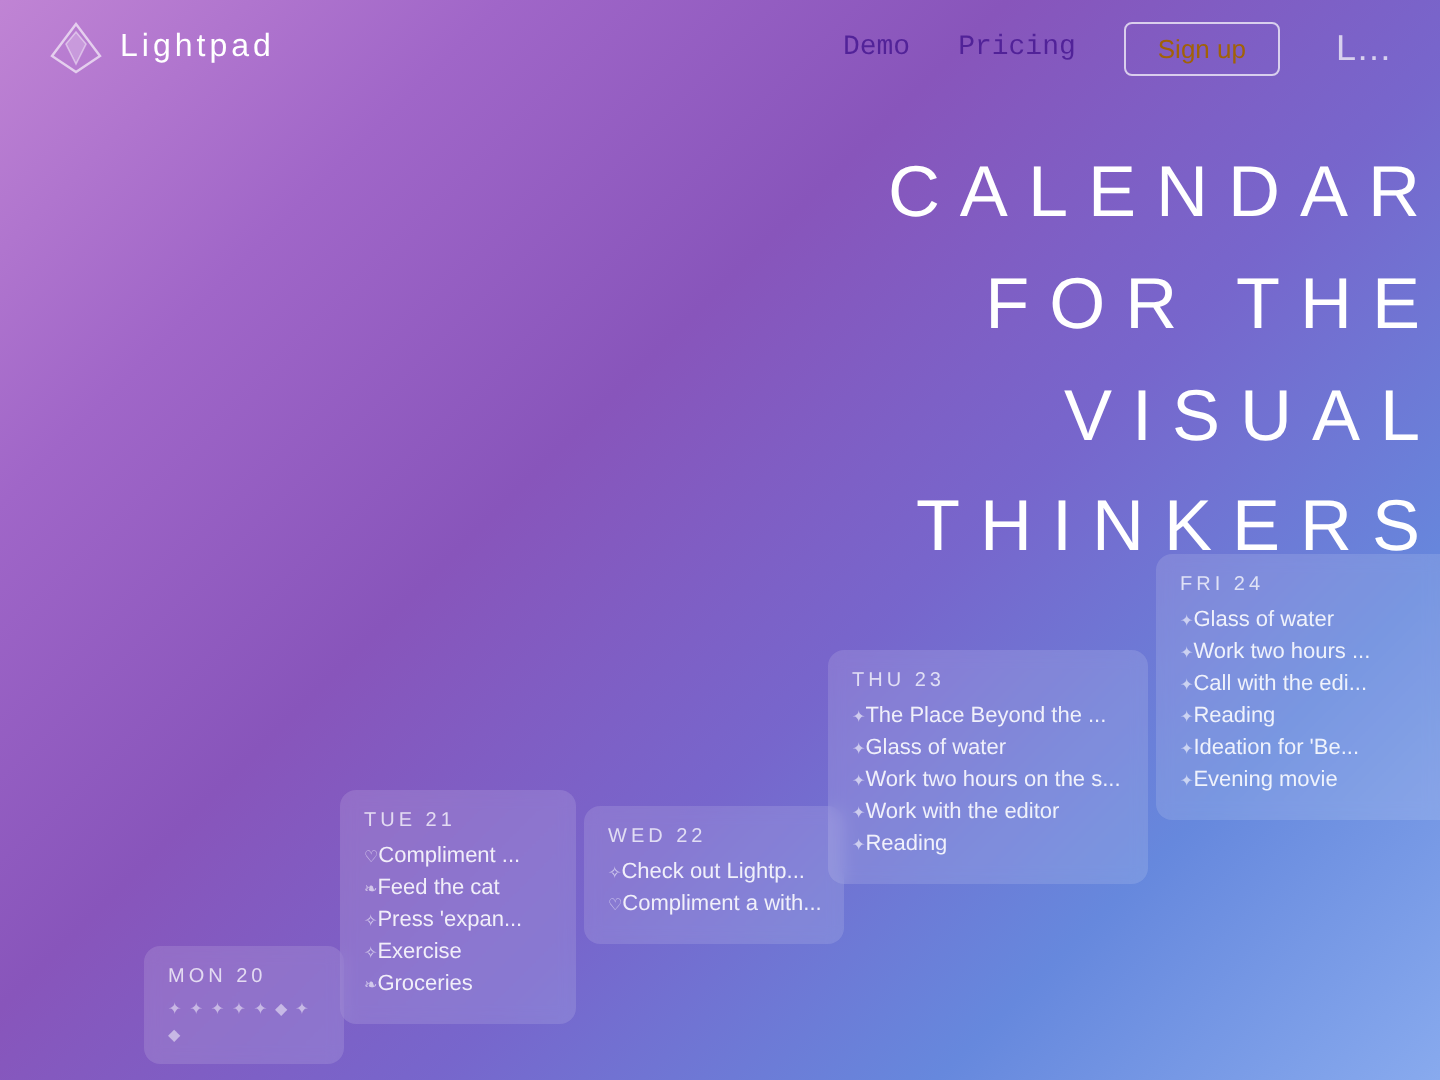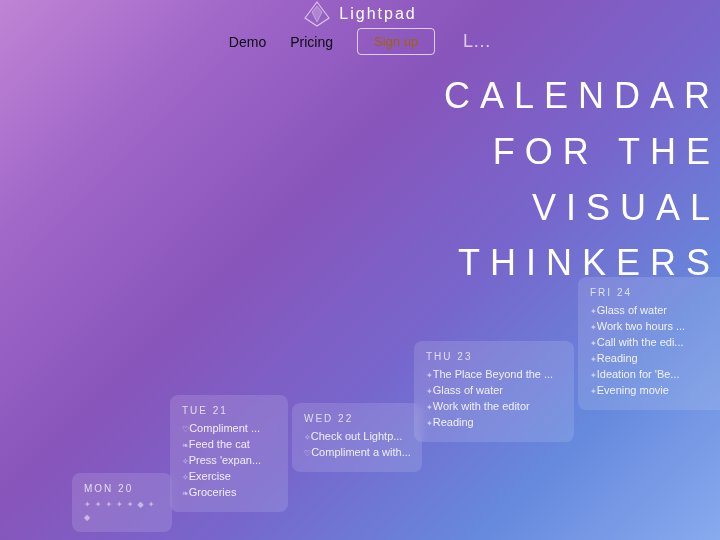--- a/index.html
+++ b/index.html
@@ -14,21 +14,20 @@
 
     
     nav {
       position: absolute;
       top: 0; left: 0; right: 0;
       height: 48px;
       display: flex;
       align-items: center;
       padding: 0 24px;
       z-index: 10;
-      flex-direction: column;
     }
     .nav-logo {
       display: flex;
       align-items: center;
       gap: 8px;
       flex: 1;
     }
     .nav-logo-icon {
       width: 28px;
       height: 28px;
@@ -39,26 +38,27 @@
       font-size: 16px;
       font-weight: 300;
       letter-spacing: 2px;
     }
     .nav-links {
       display: flex;
       align-items: center;
       gap: 24px;
     }
     .nav-link {
-      color: #000000;
+      color: #4c1d95;
       font-size: 14px;
       font-weight: 400;
       text-decoration: none;
       opacity: 0.9;
       cursor: pointer;
+      font-family: Liberation Mono, monospace;
     }
     .nav-signup {
       color: #a16207;
       font-size: 13px;
       border: 1.5px solid rgba(255,255,255,0.7);
       border-radius: 4px;
       padding: 5px 16px;
       cursor: pointer;
       background: transparent;
     }
@@ -253,20 +253,24 @@
     <div class="day-item">
       <span class="icon-sparkle"></span>
       <span>The Place Beyond the ...</span>
     </div>
     <div class="day-item">
       <span class="icon-sparkle"></span>
       <span>Glass of water</span>
     </div>
     <div class="day-item">
       <span class="icon-sparkle"></span>
+      <span>Work two hours on the s...</span>
+    </div>
+    <div class="day-item">
+      <span class="icon-sparkle"></span>
       <span>Work with the editor</span>
     </div>
     <div class="day-item">
       <span class="icon-sparkle"></span>
       <span>Reading</span>
     </div>
   </div>
 
   <div class="day-card card-fri24">
     <div class="day-label">Fri 24</div>

